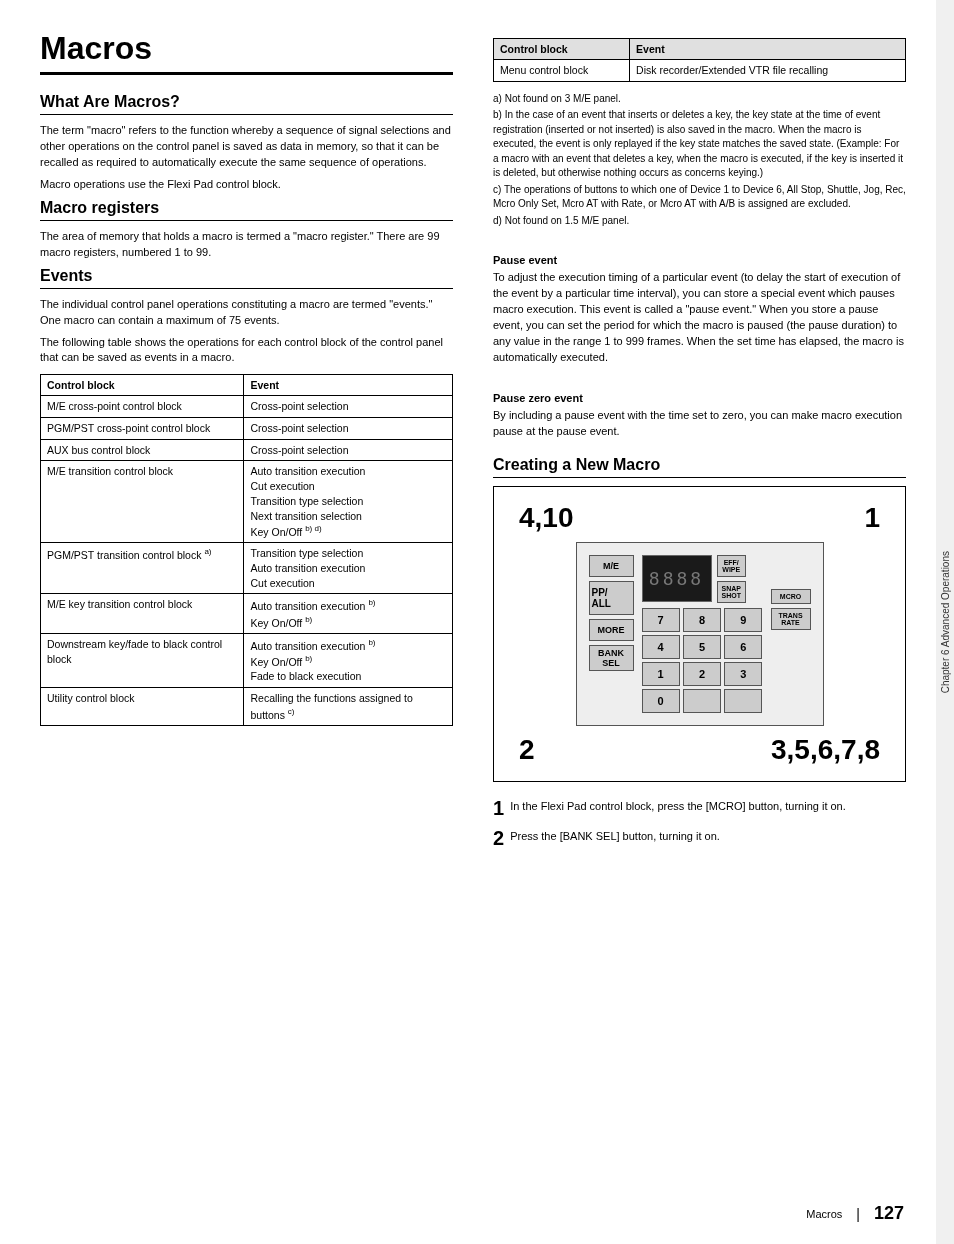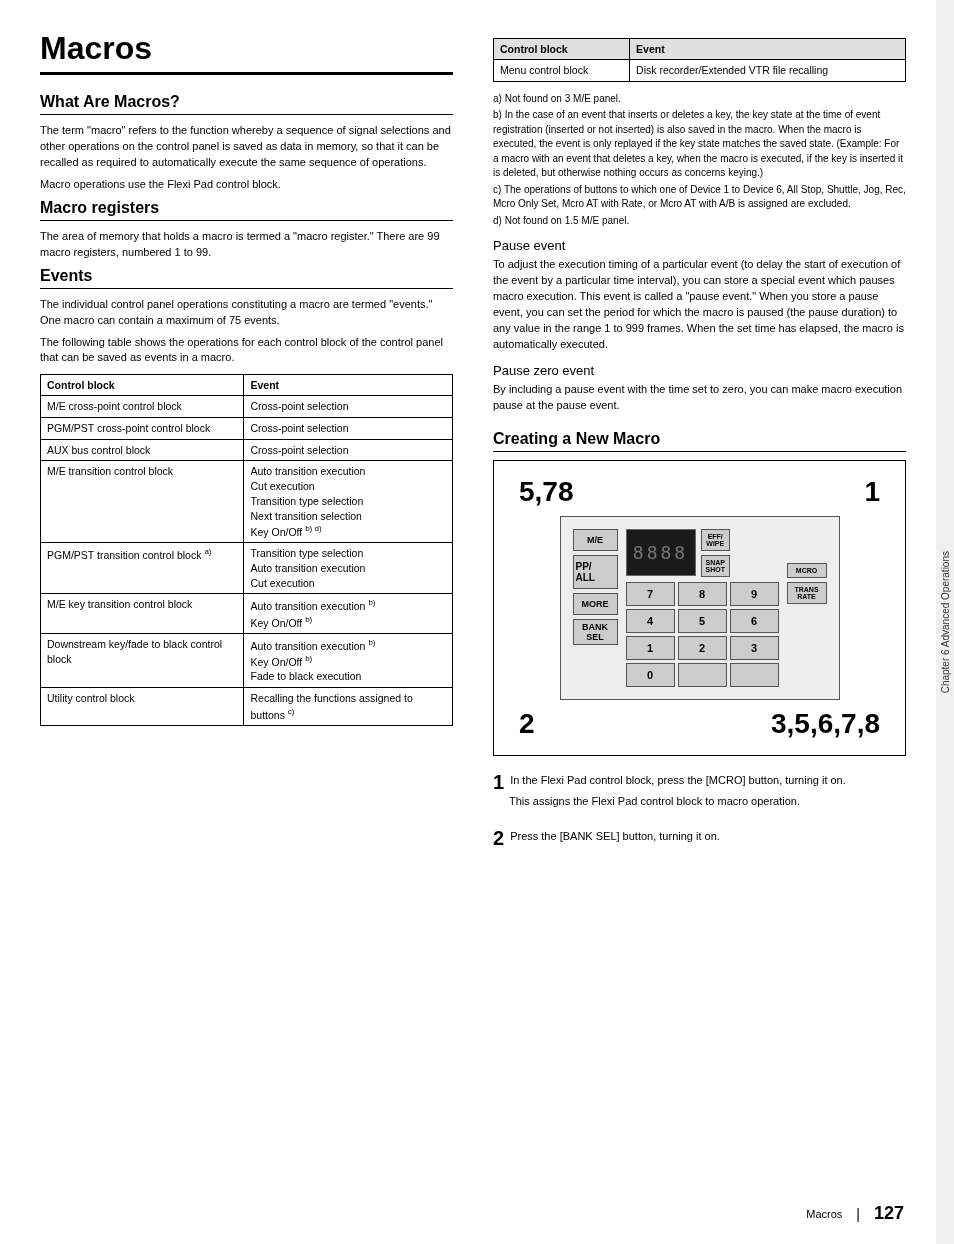--- a/index.html
+++ b/index.html
@@ -36,24 +36,24 @@
     }
     .section-title {
       font-size: 16px;
       font-weight: bold;
       border-bottom: 1.5px solid #000;
       padding-bottom: 3px;
       margin-bottom: 8px;
       margin-top: 2px;
     }
     .sub-section-title {
-      font-size: 13px;
-      font-weight: normal;
+      font-size: 11px;
+      font-weight: bold;
       margin-bottom: 4px;
-      margin-top: 10px;
+      margin-top: 26px;
     }
     p {
       margin-bottom: 6px;
       line-height: 1.45;
     }
     table {
       border-collapse: collapse;
       width: 100%;
       margin-top: 8px;
       font-size: 10.5px;
@@ -275,25 +275,25 @@
 
     <div style="margin-top:8px;">
       <h3 class="sub-section-title">Pause zero event</h3>
       <p>By including a pause event with the time set to zero, you can make macro execution pause at the pause event.</p>
     </div>
 
     <h2 class="section-title" style="margin-top:16px;">Creating a New Macro</h2>
 
     <div class="diagram-container">
       <div class="diagram-labels-top">
-        <span>5,78</span>
+        <span>4,10</span>
         <span>1</span>
       </div>
 
-      <div style="border: 1.5px solid #555; padding: 12px; margin: 0 auto; width: 280px; background: #eee;">
+      <div style="border: 1.5px solid #555; padding: 12px; margin: 0 auto; width: 248px; background: #eee;">
         <div style="display:flex; gap: 8px; align-items: flex-start;">
 
           <div style="display: flex; flex-direction: column; gap: 4px; width: 45px;">
             <div style="border:1px solid #555; background:#ccc; text-align:center; padding:5px 2px; font-size:9px; font-weight:bold;">M/E</div>
             <div style="border:1px solid #555; background:#ccc; text-align:left; padding:5px 2px; font-size:10px; font-weight:bold;">PP/<br>ALL</div>
             <div style="border:1px solid #555; background:#ccc; text-align:center; padding:5px 2px; font-size:9px; font-weight:bold;">MORE</div>
             <div style="border:1px solid #555; background:#ccc; text-align:center; padding:2px 2px; font-size:9px; font-weight:bold;">BANK<br>SEL</div>
           </div>
 
           <div style="flex:1;">
@@ -333,23 +333,20 @@
 
       <div class="diagram-labels-bottom">
         <span>2</span>
         <span>3,5,6,7,8</span>
       </div>
     </div>
 
     <div class="step-text" style="margin-bottom:10px;">
       <span class="step-number bold">1</span>
       <span>In the Flexi Pad control block, press the [MCRO] button, turning it on.</span>
-      <div class="step-indent" style="margin-top:5px; margin-left:16px;">
-        <span>This assigns the Flexi Pad control block to macro operation.</span>
-      </div>
     </div>
 
     <div class="step-text">
       <span class="step-number bold">2</span>
       <span>Press the [BANK SEL] button, turning it on.</span>
     </div>
   </div>
 
   <div class="side-bar">
     <span class="side-bar-text">Chapter 6   Advanced Operations</span>

